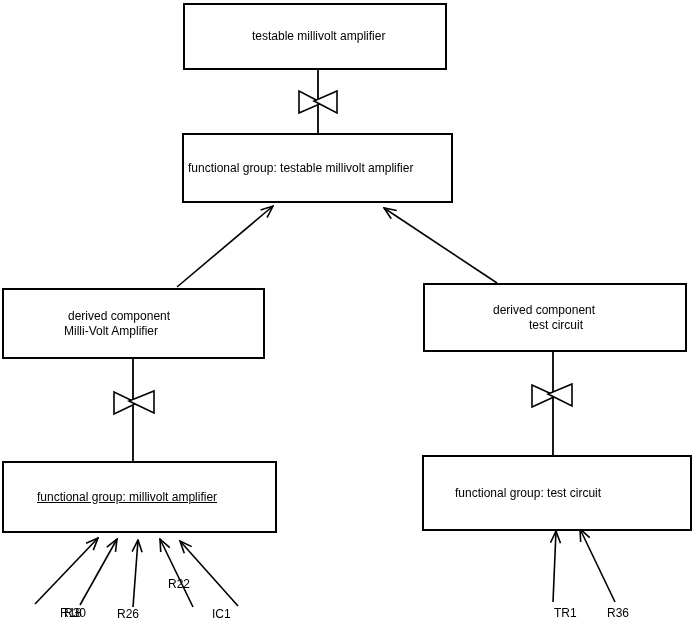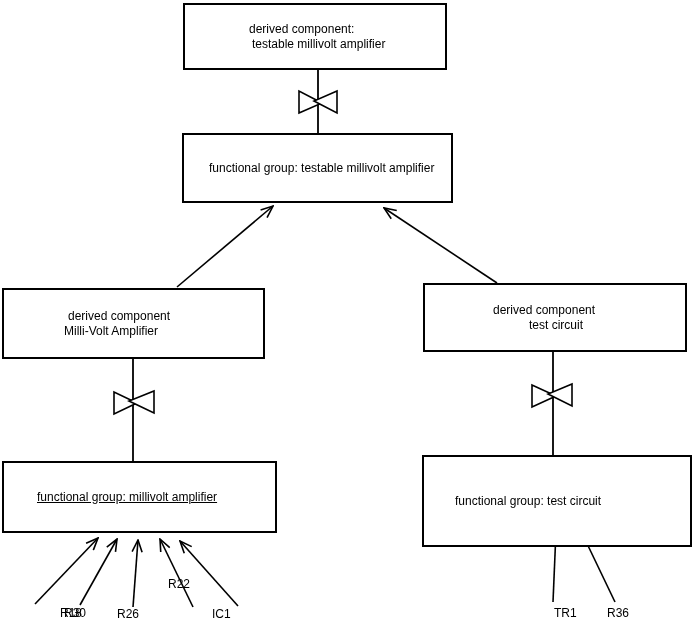--- a/index.html
+++ b/index.html
@@ -77,43 +77,42 @@
     <line x1="80" y1="605" x2="117" y2="539" stroke="#000" stroke-width="1.6" marker-end="url(#arrowhead)"></line>
     <line x1="133" y1="607" x2="138" y2="540" stroke="#000" stroke-width="1.6" marker-end="url(#arrowhead)"></line>
     <line x1="193" y1="607" x2="160" y2="539" stroke="#000" stroke-width="1.6" marker-end="url(#arrowhead)"></line>
     <line x1="238" y1="606" x2="180" y2="541" stroke="#000" stroke-width="1.6" marker-end="url(#arrowhead)"></line>
 
     <line x1="553" y1="602" x2="556" y2="531" stroke="#000" stroke-width="1.6" marker-end="url(#arrowhead)"></line>
     <line x1="615" y1="602" x2="580" y2="529" stroke="#000" stroke-width="1.6" marker-end="url(#arrowhead)"></line>
   </svg>
 
   <div class="box" style="left:183px; top:3px; width:264px; height:67px;">
-    <div class="line" style="padding-left:64px;">derived component:</div>
     <div class="line" style="padding-left:67px;">testable millivolt amplifier</div>
   </div>
 
   <div class="box" style="left:182px; top:133px; width:271px; height:70px;">
-    <div class="line" style="padding-left:25px;">functional group: testable millivolt amplifier</div>
+    <div class="line" style="padding-left:4px;">functional group: testable millivolt amplifier</div>
   </div>
 
   <div class="box" style="left:2px; top:288px; width:263px; height:71px;">
     <div class="line" style="padding-left:64px;">derived component</div>
     <div class="line" style="padding-left:60px;">Milli-Volt Amplifier</div>
   </div>
 
   <div class="box" style="left:2px; top:461px; width:275px; height:72px;">
     <div class="line" style="padding-left:33px;text-decoration:underline;">functional group: millivolt amplifier</div>
   </div>
 
   <div class="box" style="left:423px; top:283px; width:264px; height:69px;">
     <div class="line" style="padding-left:68px;">derived component</div>
     <div class="line" style="padding-left:104px;">test circuit</div>
   </div>
 
-  <div class="box" style="left:422px; top:455px; width:270px; height:92px;">
+  <div class="box" style="left:422px; top:455px; width:270px; height:76px;">
     <div class="line" style="padding-left:31px;">functional group: test circuit</div>
   </div>
 
   <span class="leaf-label" style="left:20px; top:606px;margin-left:40px;">R18</span>
   <span class="leaf-label" style="left:64px; top:606px;">R30</span>
   <span class="leaf-label" style="left:117px; top:607px;">R26</span>
   <span class="leaf-label" style="left:168px; top:577px;">R22</span>
   <span class="leaf-label" style="left:212px; top:607px;">IC1</span>
   <span class="leaf-label" style="left:554px; top:606px;">TR1</span>
   <span class="leaf-label" style="left:607px; top:606px;">R36</span>

